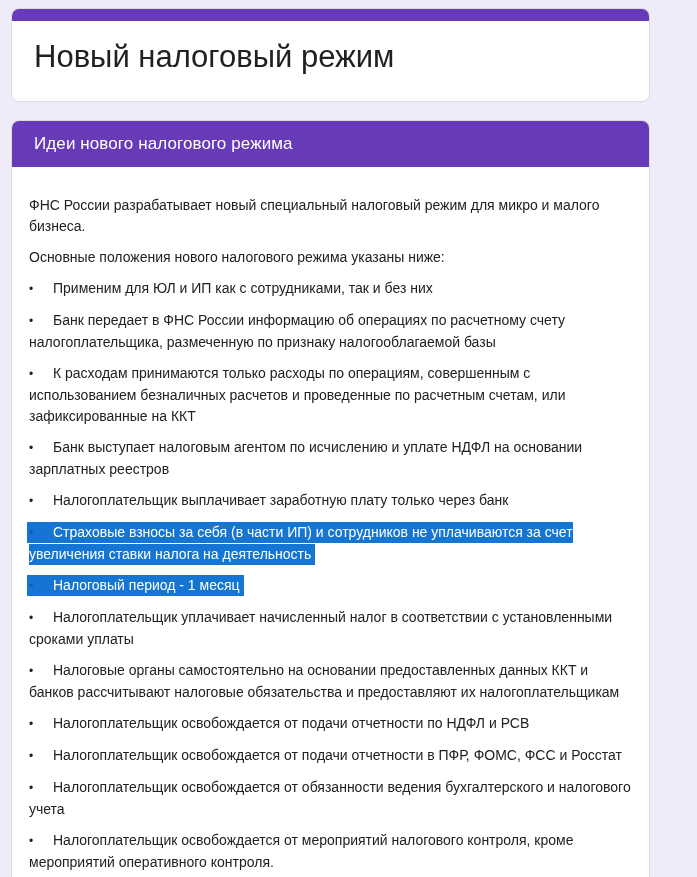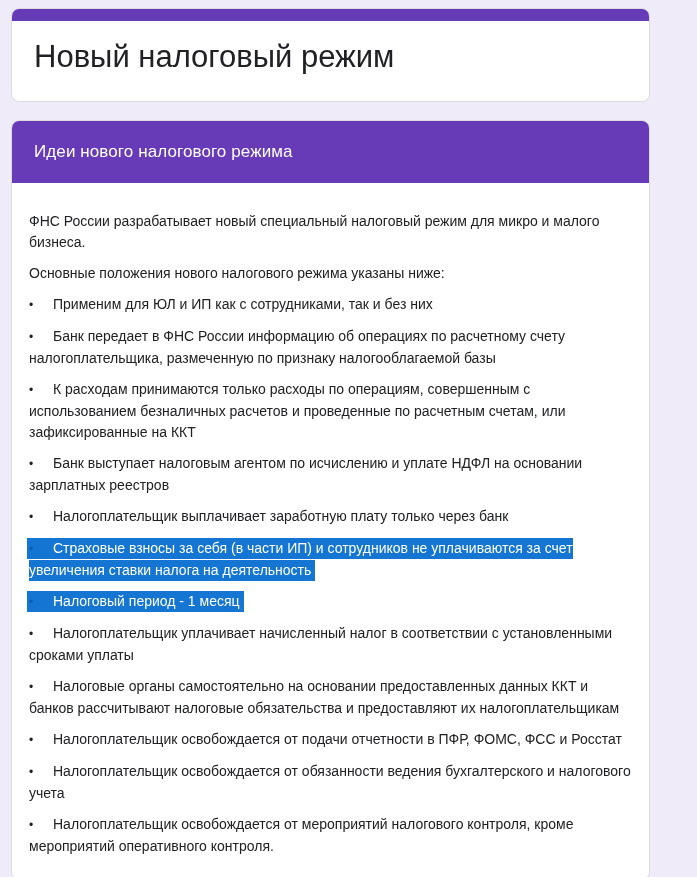--- a/index.html
+++ b/index.html
@@ -37,21 +37,21 @@
     font-size: 31px;
     font-weight: 400;
     color: #202124;
     line-height: 40px;
   }
   
   .section-card { margin-top: 18px; }
   .section-header {
     background: #673ab7;
     color: #ffffff;
-    height: 62px;
+    height: 46px;
     display: flex;
     align-items: center;
     padding: 0 22px;
     font-size: 17px;
     font-weight: 400;
     letter-spacing: 0.1px;
     text-align: right;
   }
   .section-body {
     padding: 24px 14px 22px 17px;
@@ -98,19 +98,20 @@
         <p>Основные положения нового налогового режима указаны ниже:</p>
         <p><span><span class="bullet-marker">•</span><span>Применим для ЮЛ и ИП как с сотрудниками, так и без них</span></span></p>
         <p><span><span class="bullet-marker">•</span><span>Банк передает в ФНС России информацию об операциях по расчетному счету налогоплательщика, размеченную по признаку налогооблагаемой базы</span></span></p>
         <p><span><span class="bullet-marker">•</span><span>К расходам принимаются только расходы по операциям, совершенным с использованием безналичных расчетов и проведенные по расчетным счетам, или зафиксированные на ККТ</span></span></p>
         <p><span><span class="bullet-marker">•</span><span>Банк выступает налоговым агентом по исчислению и уплате НДФЛ на основании зарплатных реестров</span></span></p>
         <p><span><span class="bullet-marker">•</span><span>Налогоплательщик выплачивает заработную плату только через банк</span></span></p>
         <p><span class="hl"><span class="bullet-marker">•</span><span>Страховые взносы за себя (в части ИП) и сотрудников не уплачиваются за счет увеличения ставки налога на деятельность</span></span></p>
         <p><span class="hl"><span class="bullet-marker">•</span><span>Налоговый период - 1 месяц</span></span></p>
         <p><span><span class="bullet-marker">•</span><span>Налогоплательщик уплачивает начисленный налог в соответствии с установленными сроками уплаты</span></span></p>
         <p><span><span class="bullet-marker">•</span><span>Налоговые органы самостоятельно на основании предоставленных данных ККТ и банков рассчитывают налоговые обязательства и предоставляют их налогоплательщикам</span></span></p>
+        <p><span><span class="bullet-marker">•</span><span>Налогоплательщик освобождается от подачи отчетности по НДФЛ и РСВ</span></span></p>
         <p><span><span class="bullet-marker">•</span><span>Налогоплательщик освобождается от подачи отчетности в ПФР, ФОМС, ФСС и Росстат</span></span></p>
         <p><span><span class="bullet-marker">•</span><span>Налогоплательщик освобождается от обязанности ведения бухгалтерского и налогового учета</span></span></p>
         <p><span><span class="bullet-marker">•</span><span>Налогоплательщик освобождается от мероприятий налогового контроля, кроме мероприятий оперативного контроля.</span></span></p>
       </div>
   </div>
 
 </div>
 
 </body></html>

